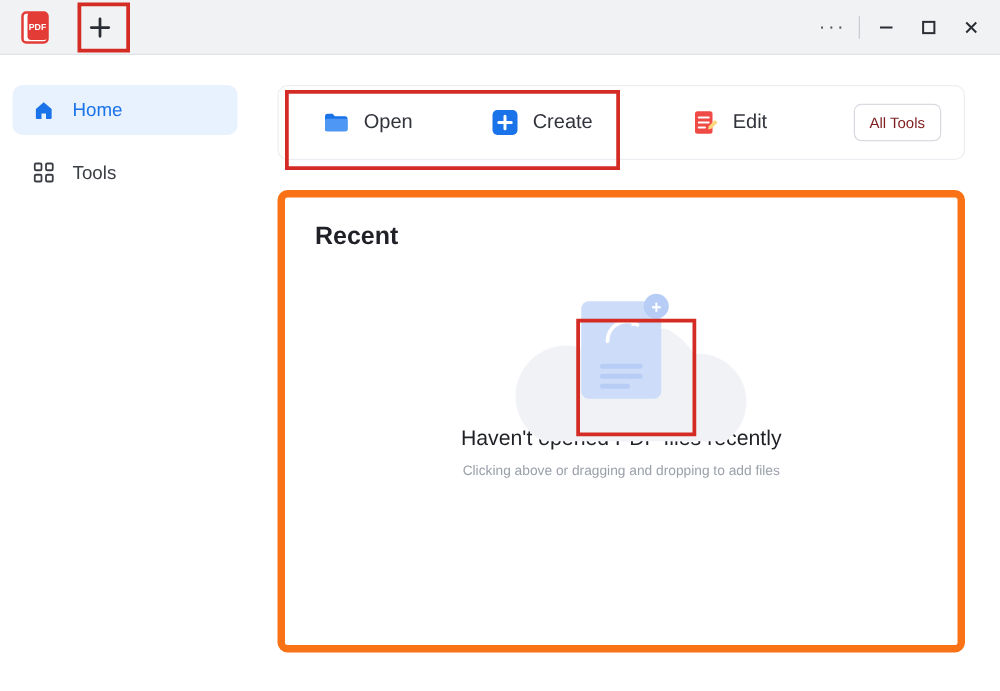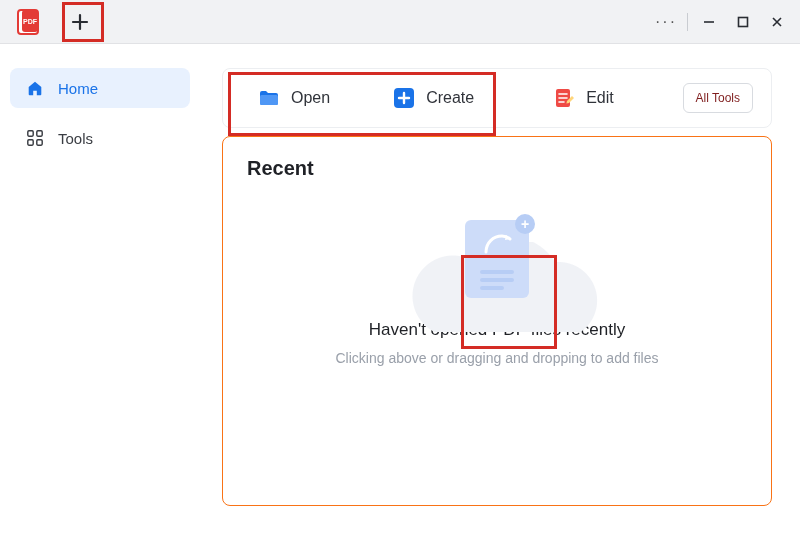--- a/index.html
+++ b/index.html
@@ -95,22 +95,22 @@
     height: 30px;
     padding: 0 12px;
     font-size: 12px;
     color: #7f1d1d;
     display:flex; align-items:center;
     cursor:pointer;
   }
 
   
   .recent-panel {
-    margin-top: 8px;
-    border: 1px solid #f97316;
+    margin-top: 24px;
+    border: 6px solid #f97316;
     border-radius: 8px;
     padding: 20px 24px 40px 24px;
     min-height: 370px;
   }
   .recent-title { font-size: 20px; font-weight: 700; color: #1f2126; margin-bottom: 40px;}
   .empty-state {
     display:flex; flex-direction:column; align-items:center; justify-content:center;
     position: relative;
   }
   .cloud-bg {
@@ -140,21 +140,21 @@
   .pdf-placeholder .lines { margin-top:8px; }
   .pdf-placeholder .lines .ln {
     width:34px; height:4px; background:#b7cdf5; border-radius:2px; margin-top:4px;
   }
   .empty-head {
     margin-top: 22px;
     font-size: 17px; color:#1f2126;
   }
   .empty-sub {
     margin-top: 10px;
-    font-size: 14px; color:#9aa0aa;
+    font-size: 11px; color:#9aa0aa;
   }
 
   
   .hl {
     position: absolute;
     border: 3px solid #d42c25;
     pointer-events: none;
     z-index: 50;
   }
 </style>

